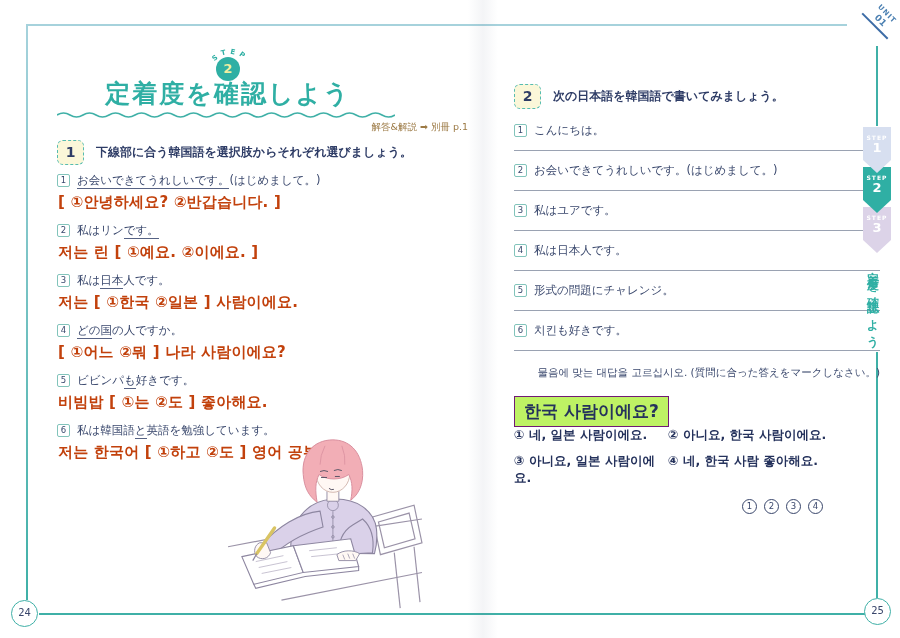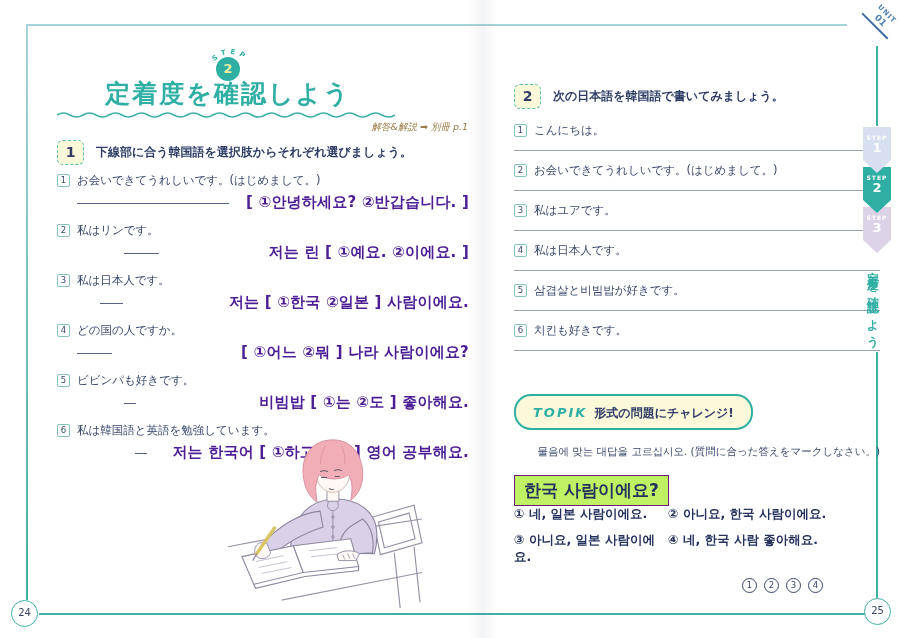--- a/index.html
+++ b/index.html
@@ -29,36 +29,36 @@
 
   
   .badge-circle { position:absolute; left:216px; top:57px; width:24px; height:24px; border-radius:50%;
     background:#2FAFA4; color:#F2EFA0; font-weight:bold; font-size:13px; text-align:center; line-height:24px; }
   .badge-arc { position:absolute; left:228px; top:70px; width:0; height:0; color:#2FAFA4;
     font-size:7px; font-weight:bold; }
   .page-title { position:absolute; left:53px; top:77px; width:350px; text-align:center;
     font-size:25px; font-weight:bold; letter-spacing:2px; color:#2FAFA4; }
   .wavy { position:absolute; left:57px; top:110px; width:338px; height:10px; }
   .answer-ref { position:absolute; left:300px; top:121px; width:168px; text-align:right;
-    font-size:9.5px; color:#9C7A45;font-style:italic; }
+    font-size:9.5px; color:#9C7A45; }
 
   
   .sec-box { width:27px; height:25px; border:1.6px dashed #56BCB0; border-radius:6px; background:#FBF7D9;
     color:#2E3C66; font-size:14px; font-weight:bold; text-align:center; line-height:22px; flex:none; }
   .sec-head { display:flex; align-items:center; gap:12px; }
   .sec-head .h-text { font-size:12px; font-weight:bold; color:#2E3C66; }
   #sec1-head { position:absolute; left:57px; top:140px; }
 
   
   .s1-col { position:absolute; left:57px; top:173px; width:412px; }
   .jp-line { display:flex; align-items:center; gap:7px; font-size:11.5px; color:#3A486D; margin-bottom:5px; }
   .num-sq { width:13px; height:13px; border:1px solid #82C4BB; border-radius:2px; background:#fff;
     font-size:8.5px; line-height:11px; text-align:center; color:#3A486D; flex:none; }
-  .und { border-bottom:1px solid #566284; padding-bottom:16px; }
-  .kr-line { font-size:15px; font-weight:bold; color:#4c1d95; letter-spacing:0.2px; margin-bottom:11px; padding-left:1px;text-align:right; }
+  .und { border-bottom:1px solid #566284; padding-bottom:1px; }
+  .kr-line { font-size:15px; font-weight:bold; color:#c2410c; letter-spacing:0.2px; margin-bottom:11px; padding-left:1px; }
 
   
   .right-col { position:absolute; left:514px; top:84px; width:366px; }
   .right-col .sec-head { margin-bottom:14px; }
   .ans-line { height:0; border-bottom:1px solid #9AA2B2; margin-top:12px; margin-bottom:12px; }
 
   
   .topik-badge { display:inline-block; margin-top:31px; padding:6px 17px; border:2px solid #2FAFA4;
     border-radius:17px; background:#FCF8DA; }
   .topik-badge .t-en { font-size:13px; font-weight:bold; font-style:italic; color:#2FAFA4;
@@ -280,37 +280,34 @@
       <div class="jp-line">
         <span class="num-sq">4</span>
         <span>私は日本人です。</span>
       </div>
       <div class="ans-line"></div>
     </div>
 
     <div>
       <div class="jp-line">
         <span class="num-sq">5</span>
-        <span>삼겹살と비빔밥が好きです。</span>
+        <span>形式の問題にチャレンジ。</span>
       </div>
       <div class="ans-line"></div>
     </div>
 
     <div>
       <div class="jp-line">
         <span class="num-sq">6</span>
         <span>치킨も好きです。</span>
       </div>
       <div class="ans-line"></div>
     </div>
 
     
-    <div class="topik-badge">
-      <span class="t-en">TOPIK</span><span class="t-jp">形式の問題にチャレンジ!</span>
-    </div>
     <div class="topik-instruction">물음에 맞는 대답을 고르십시오. (質問に合った答えをマークしなさい。)</div>
     <div class="topik-question">한국 사람이에요?</div>
 
     <div class="choices">
       <div>① 네, 일본 사람이에요.</div>
       <div>② 아니요, 한국 사람이에요.</div>
       <div>③ 아니요, 일본 사람이에요.</div>
       <div>④ 네, 한국 사람 좋아해요.</div>
     </div>
 

